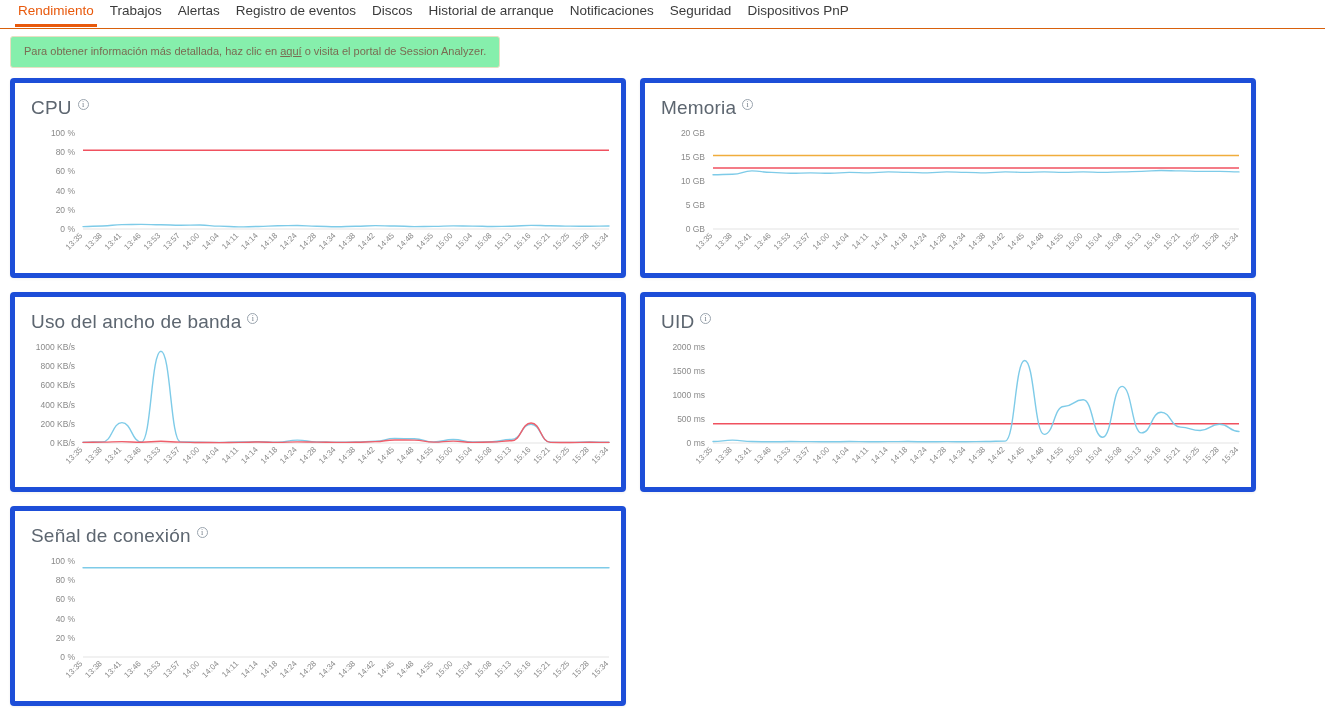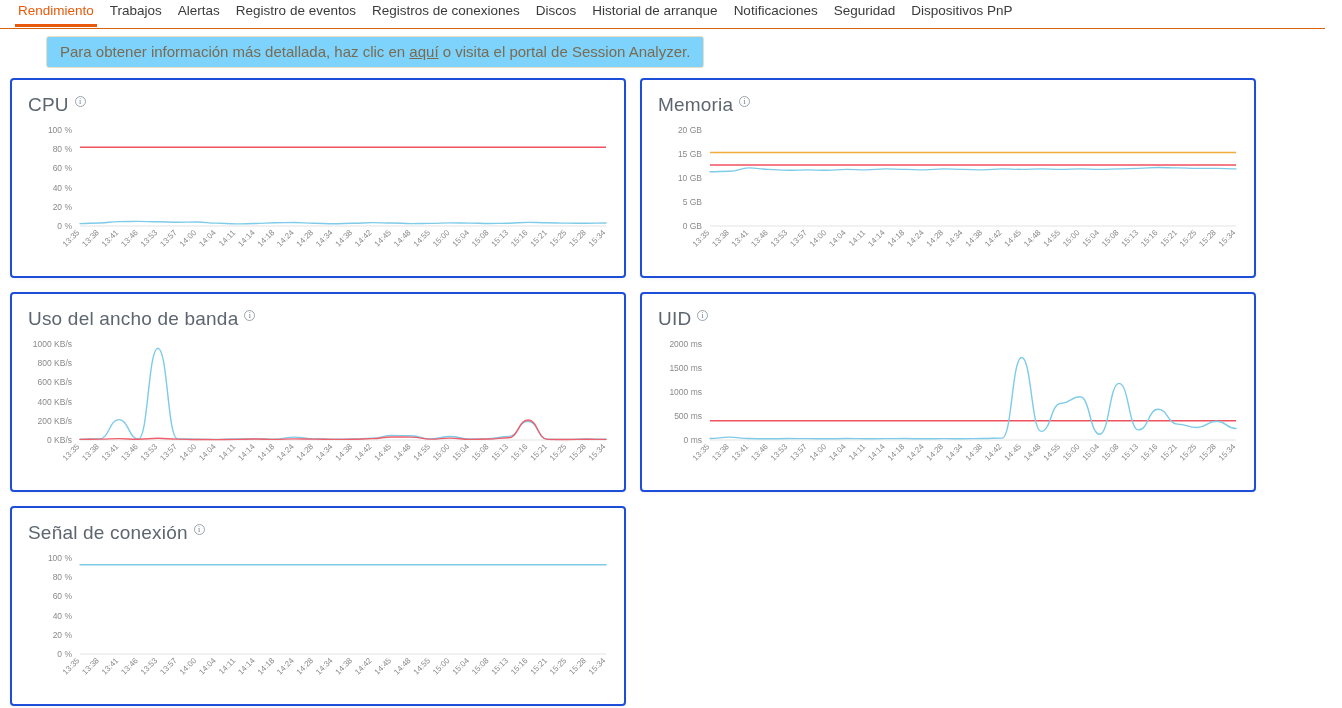--- a/index.html
+++ b/index.html
@@ -44,46 +44,45 @@
     left: 5px; right: 5px; bottom: -1px;
     height: 3px;
     background: #e8590c;
     z-index: 2;
   }
 
   
   .infobar-wrap { padding: 7px 10px 0 10px; }
   .infobar {
     display: inline-block;
-    background: #7dd3fc;
+    background: #86efac;
     border: 1px solid #e8dfc3;
     border-radius: 3px;
     padding: 7px 13px 8px 13px;
-    font-size: 15px;
+    font-size: 11px;
     color: #7a6b52;
     line-height: 15px;
-    margin-left: 36px;
   }
   .infobar a {
     color: #7a6b52;
     text-decoration: underline;
   }
 
   
   .grid {
     padding: 10px 10px 0 10px;
     display: flex;
     flex-wrap: wrap;
     gap: 14px 14px;
   }
   .card {
     width: 616px;
     height: 200px;
     background: #ffffff;
-    border: 2px solid #1d4ed8;
+    border: 5px solid #1d4ed8;
     border-radius: 4px;
     box-shadow: 0 1px 3px rgba(0,0,0,0.06);
     padding: 14px 16px 6px 16px;
     position: relative;
     overflow: hidden;
   }
   .card-title {
     font-size: 19px;
     font-weight: 400;
     color: #5d6670;
@@ -130,21 +129,20 @@
   .axisline { stroke: #e3e3e3; stroke-width: 1; }
 </style>
 </head>
 <body>
 
 <div class="tabbar" id="tabbar">
     <div class="tab active">Rendimiento</div>
     <div class="tab">Trabajos</div>
     <div class="tab">Alertas</div>
     <div class="tab">Registro de eventos</div>
-    <div class="tab">Registros de conexiones</div>
     <div class="tab">Discos</div>
     <div class="tab">Historial de arranque</div>
     <div class="tab">Notificaciones</div>
     <div class="tab">Seguridad</div>
     <div class="tab">Dispositivos PnP</div>
   </div>
 
 <div class="infobar-wrap">
   <div class="infobar">
     <span>Para obtener información más detallada, haz clic en </span><a href="#">aquí</a><span> o visita el portal de Session Analyzer.</span>

